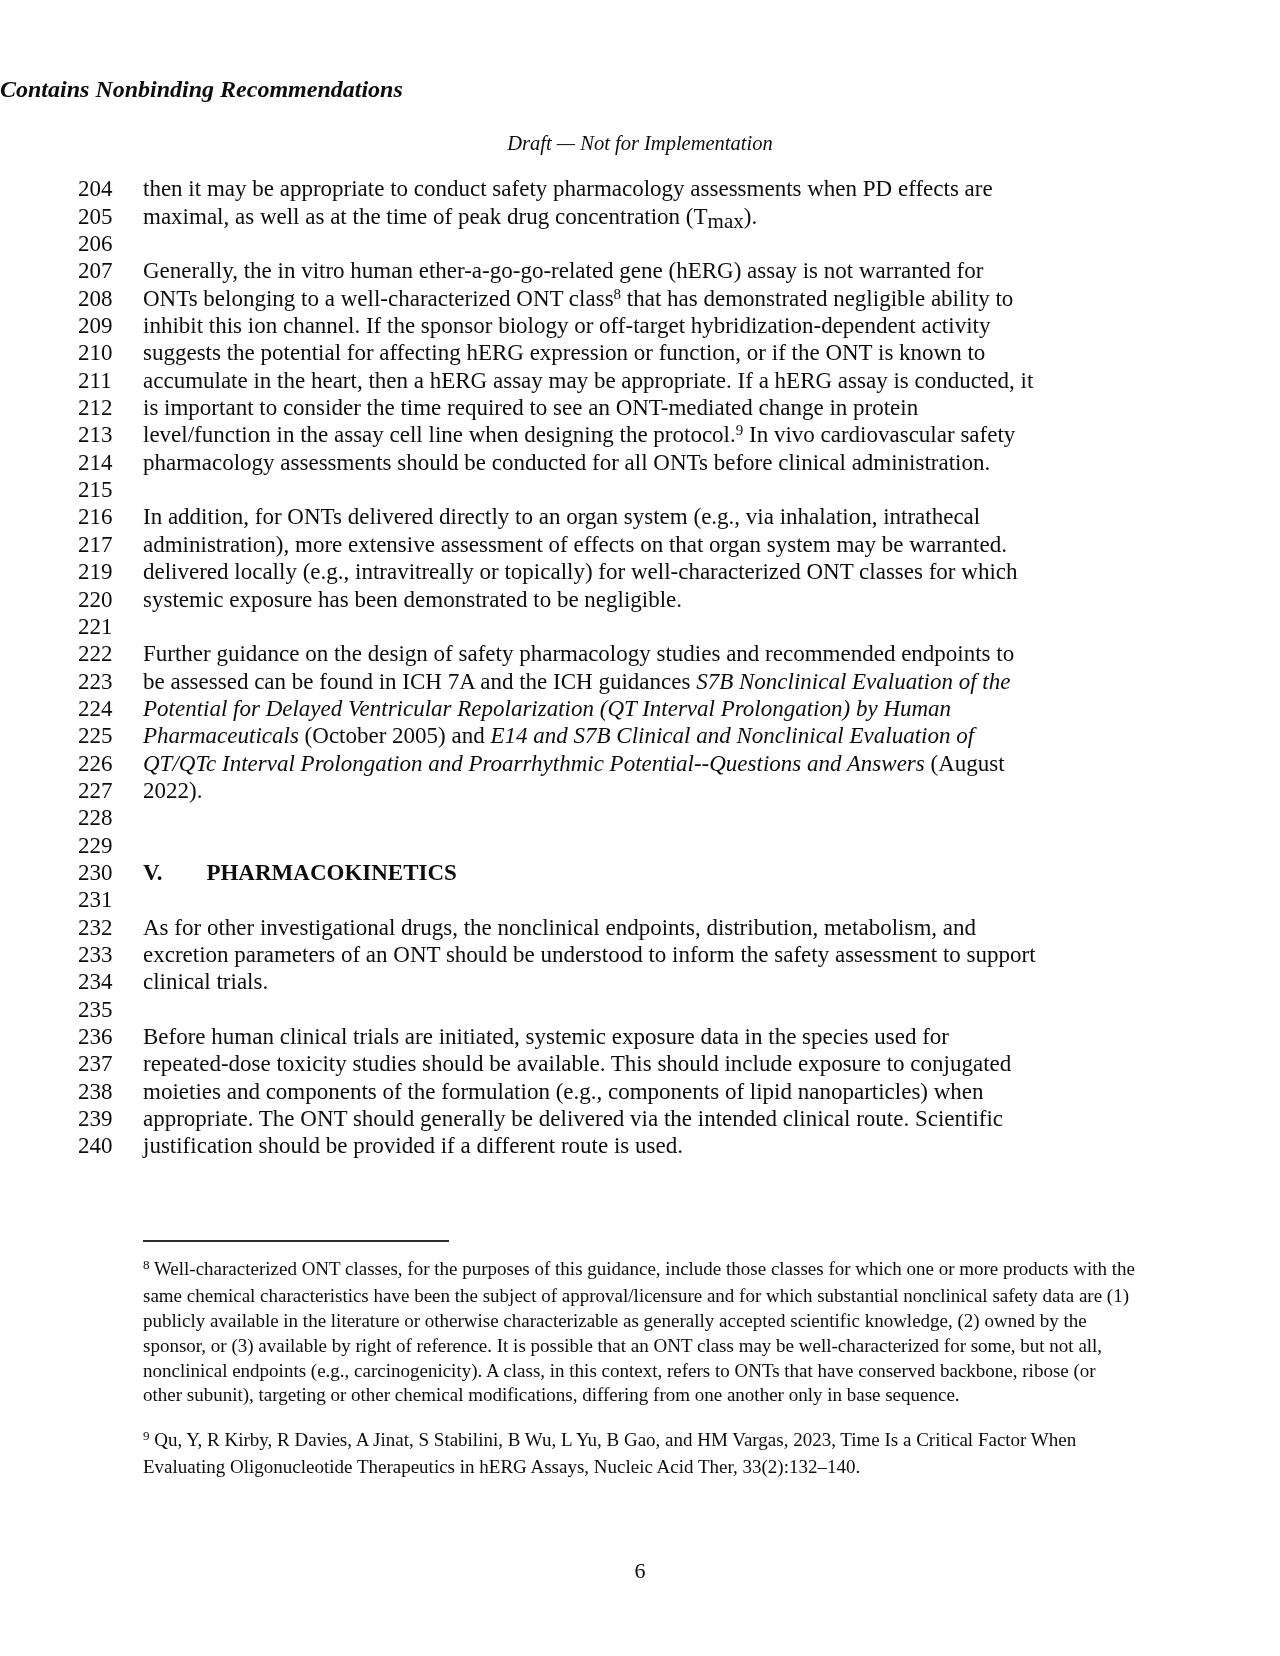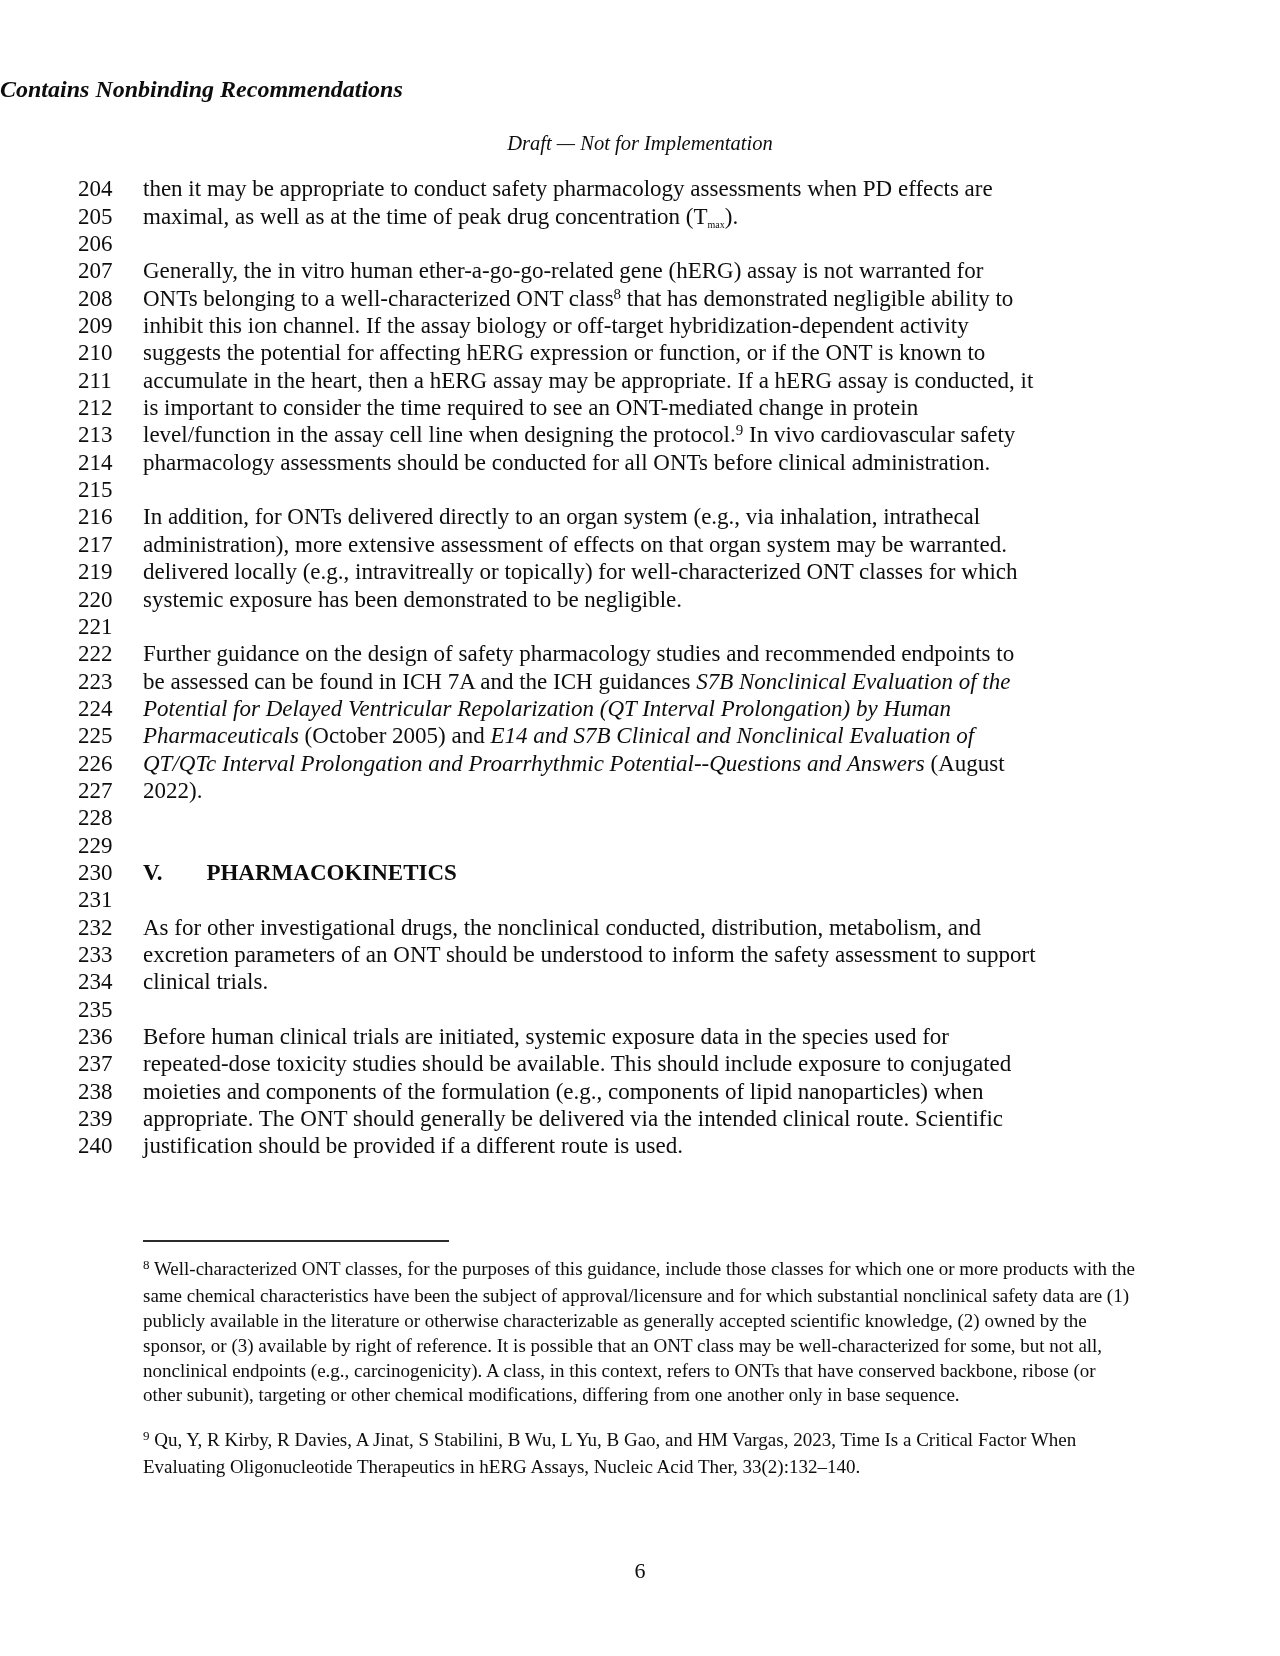--- a/index.html
+++ b/index.html
@@ -46,21 +46,21 @@
   }
   .txt span.i { font-style: italic; }
   .txt span.b { font-weight: bold; }
   .txt span.gap { margin-left: 44px; }
   .txt span.sup {
     font-size: 15px;
     position: relative;
     top: -7px;
   }
   .txt span.sub {
-    font-size: 10px;
+    font-size: 21px;
     position: relative;
     top: 4px;
   }
   .fn-area {
     margin-left: 143px;
     margin-right: 140px;
     margin-top: 81px;
   }
   .fn-sep {
     width: 306px;
@@ -112,21 +112,21 @@
       <div class="line">
         <span class="num">207</span>
         <span class="txt"><span>Generally, the in vitro human ether-a-go-go-related gene (hERG) assay is not warranted for</span></span>
       </div>
       <div class="line">
         <span class="num">208</span>
         <span class="txt"><span>ONTs belonging to a well-characterized ONT class</span><span class="sup">8</span><span> that has demonstrated negligible ability to</span></span>
       </div>
       <div class="line">
         <span class="num">209</span>
-        <span class="txt"><span>inhibit this ion channel. If the assay biology or off-target hybridization-dependent activity</span></span>
+        <span class="txt"><span>inhibit this ion channel. If the sponsor biology or off-target hybridization-dependent activity</span></span>
       </div>
       <div class="line">
         <span class="num">210</span>
         <span class="txt"><span>suggests the potential for affecting hERG expression or function, or if the ONT is known to</span></span>
       </div>
       <div class="line">
         <span class="num">211</span>
         <span class="txt"><span>accumulate in the heart, then a hERG assay may be appropriate. If a hERG assay is conducted, it</span></span>
       </div>
       <div class="line">
@@ -200,21 +200,21 @@
       <div class="line">
         <span class="num">230</span>
         <span class="txt"><span class="b">V.</span><span class="b gap">PHARMACOKINETICS</span></span>
       </div>
       <div class="line">
         <span class="num">231</span>
         <span class="txt"></span>
       </div>
       <div class="line">
         <span class="num">232</span>
-        <span class="txt"><span>As for other investigational drugs, the nonclinical conducted, distribution, metabolism, and</span></span>
+        <span class="txt"><span>As for other investigational drugs, the nonclinical endpoints, distribution, metabolism, and</span></span>
       </div>
       <div class="line">
         <span class="num">233</span>
         <span class="txt"><span>excretion parameters of an ONT should be understood to inform the safety assessment to support</span></span>
       </div>
       <div class="line">
         <span class="num">234</span>
         <span class="txt"><span>clinical trials.</span></span>
       </div>
       <div class="line">

